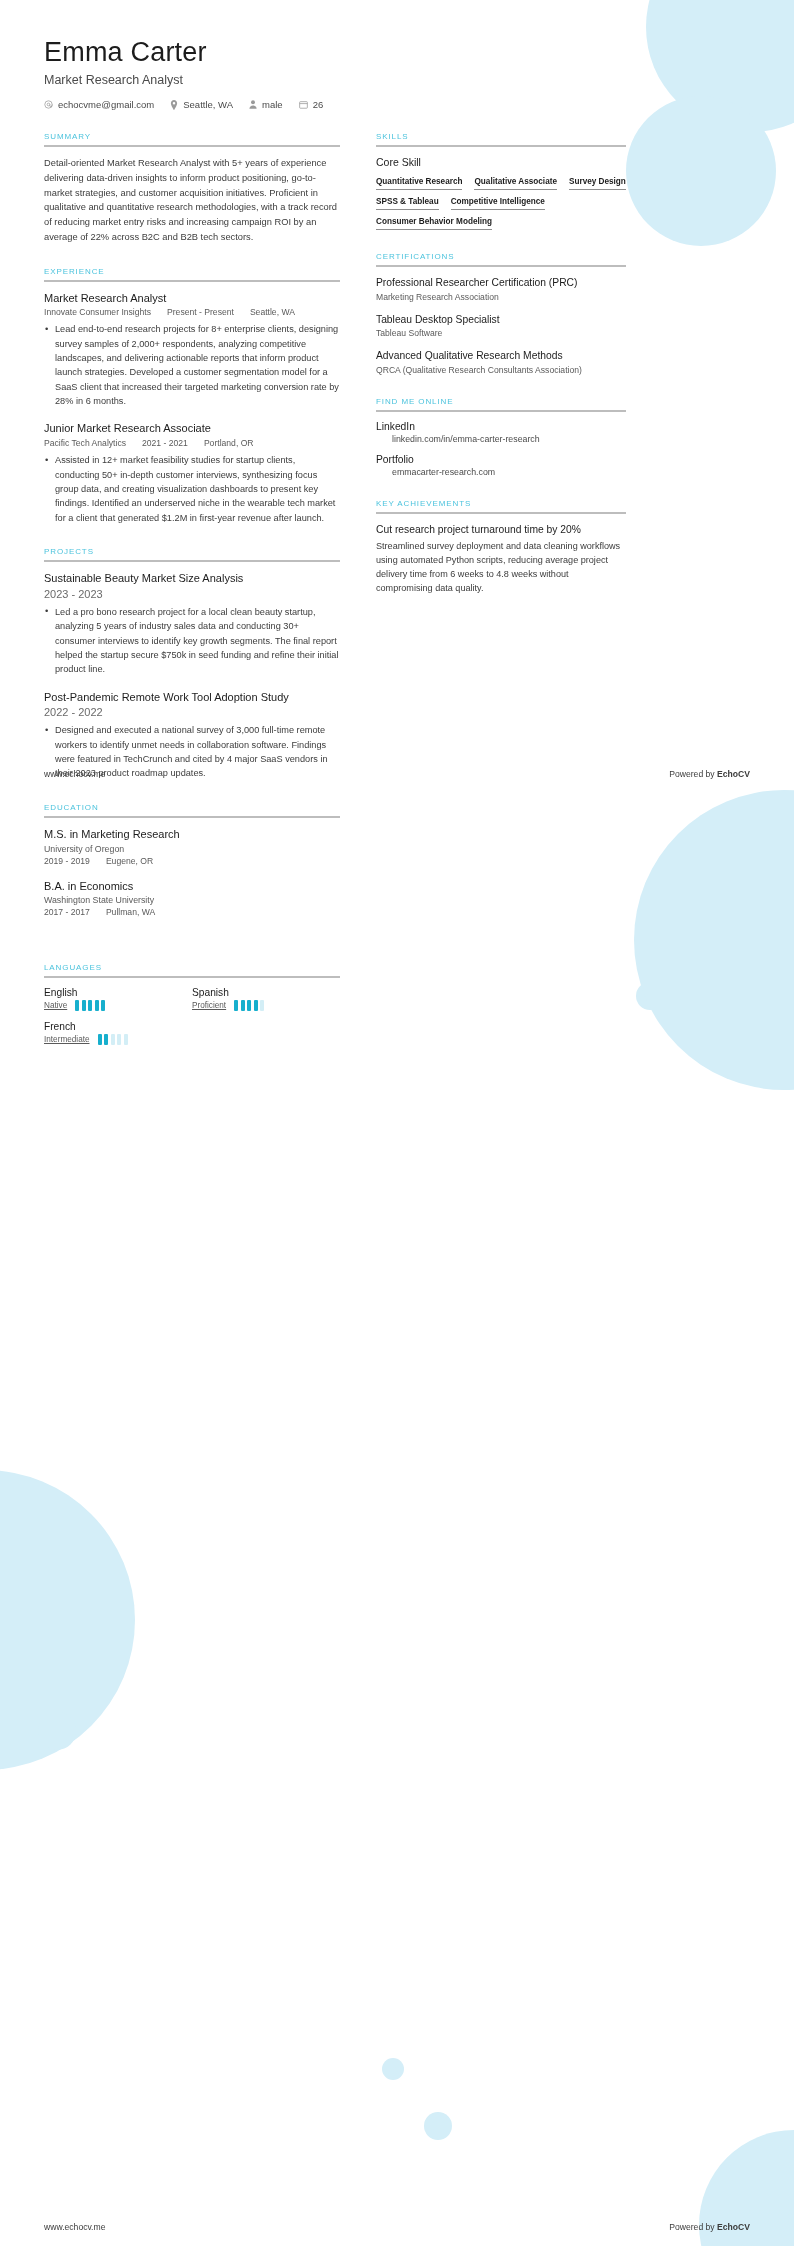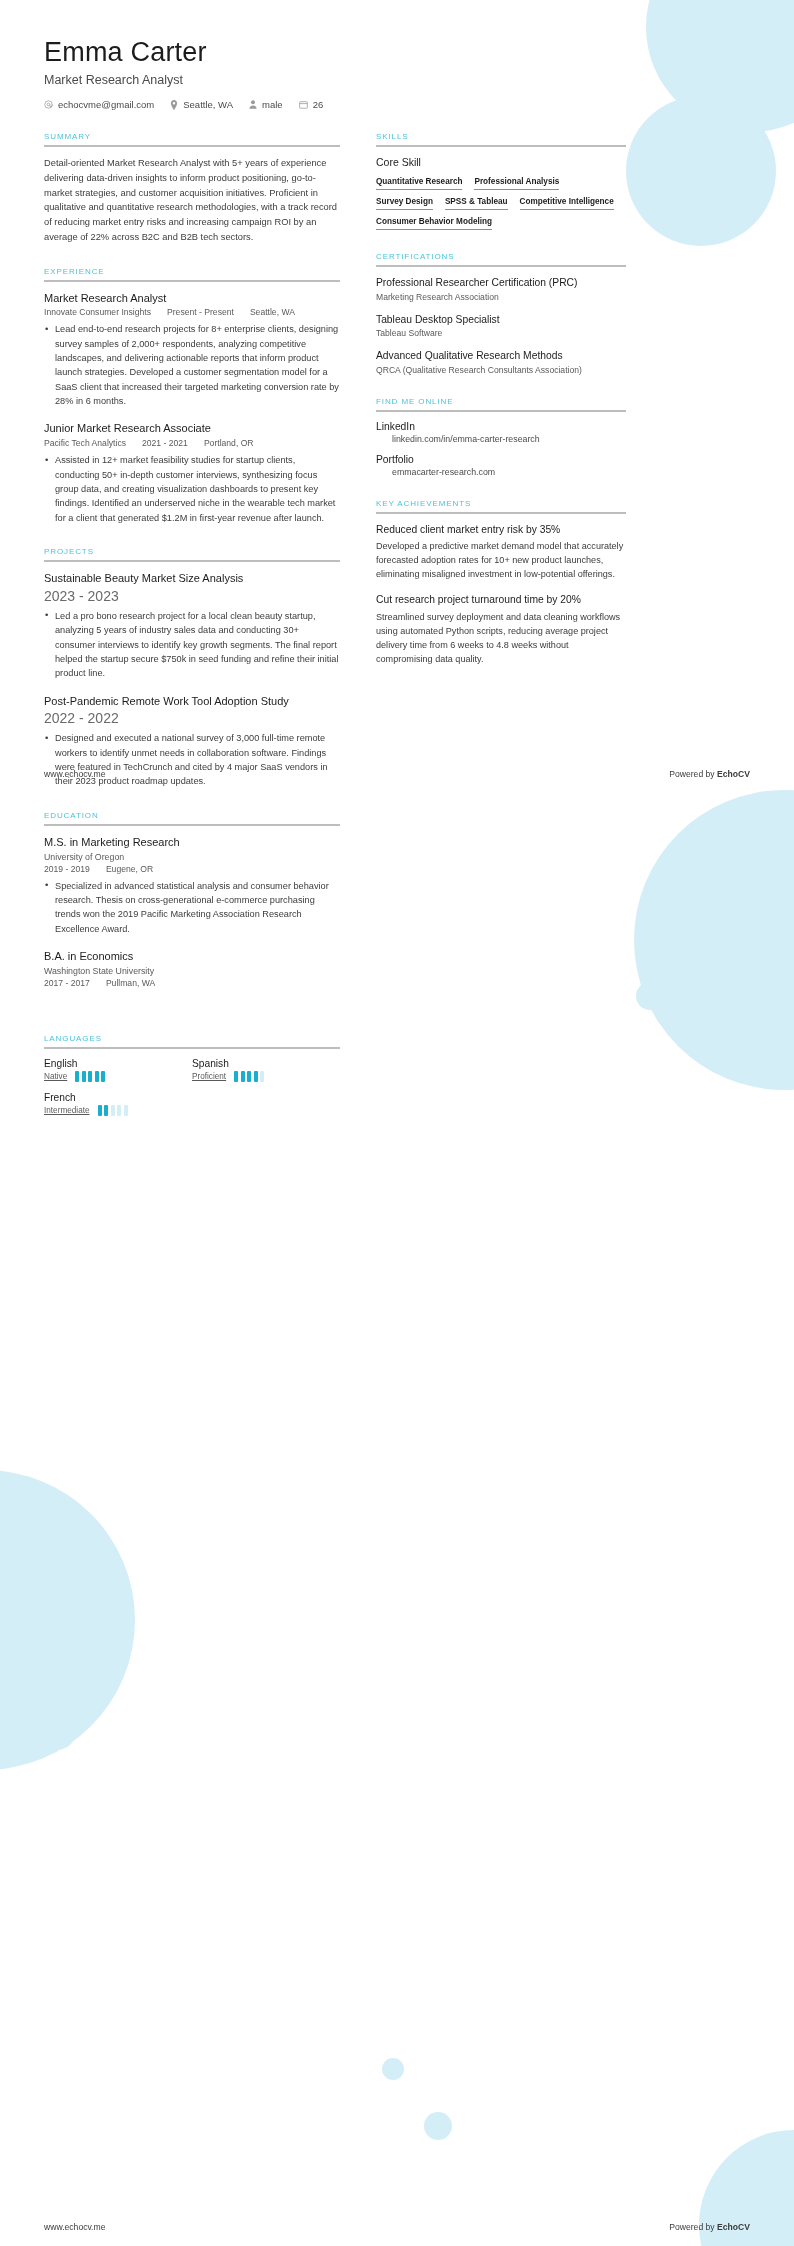--- a/index.html
+++ b/index.html
@@ -102,21 +102,21 @@
     font-size: 8.6px;
     color: #5a5a5a;
     margin-top: 2px;
     flex-wrap: wrap;
   }
   .entry-sub {
     font-size: 8.8px;
     color: #5a5a5a;
     margin-top: 2px;
   }
-  .entry-dates { font-size: 14px; color: #6a6a6a; margin-top: 2px; }
+  .entry-dates { font-size: 11px; color: #6a6a6a; margin-top: 2px; }
   ul.bullets { list-style: none; margin-top: 5px; }
   ul.bullets li {
     font-size: 9.2px;
     line-height: 1.56;
     color: #3c3c3c;
     padding-left: 11px;
     position: relative;
     margin-bottom: 2px;
   }
   ul.bullets li::before {
@@ -329,23 +329,20 @@
           <div class="sec-title">EDUCATION</div>
           <div class="sec-rule"></div>
 
           <div class="entry">
             <div class="entry-title">M.S. in Marketing Research</div>
             <div class="entry-sub">University of Oregon</div>
             <div class="entry-meta">
               <span>2019 - 2019</span>
               <span>Eugene, OR</span>
             </div>
-            <ul class="bullets">
-              <li>Specialized in advanced statistical analysis and consumer behavior research. Thesis on cross-generational e-commerce purchasing trends won the 2019 Pacific Marketing Association Research Excellence Award.</li>
-            </ul>
           </div>
 
           <div class="entry">
             <div class="entry-title">B.A. in Economics</div>
             <div class="entry-sub">Washington State University</div>
             <div class="entry-meta">
               <span>2017 - 2017</span>
               <span>Pullman, WA</span>
             </div>
           </div>
@@ -354,21 +351,21 @@
       </div>
 
       <div class="col-right">
 
         <div class="sec">
           <div class="sec-title">SKILLS</div>
           <div class="sec-rule"></div>
           <div class="skill-group-label">Core Skill</div>
           <div class="skill-tags">
             <span class="skill-tag">Quantitative Research</span>
-            <span class="skill-tag">Professional Analysis</span>
+            <span class="skill-tag">Qualitative Associate</span>
             <span class="skill-tag">Survey Design</span>
             <span class="skill-tag">SPSS &amp; Tableau</span>
             <span class="skill-tag">Competitive Intelligence</span>
             <span class="skill-tag">Consumer Behavior Modeling</span>
           </div>
         </div>
 
         <div class="sec">
           <div class="sec-title">CERTIFICATIONS</div>
           <div class="sec-rule"></div>
@@ -398,24 +395,20 @@
           <div class="online-item">
             <div class="online-label">Portfolio</div>
             <div class="online-value">emmacarter-research.com</div>
           </div>
         </div>
 
         <div class="sec">
           <div class="sec-title">KEY ACHIEVEMENTS</div>
           <div class="sec-rule"></div>
 
-          <div class="ach-item">
-            <div class="ach-title">Reduced client market entry risk by 35%</div>
-            <div class="ach-desc">Developed a predictive market demand model that accurately forecasted adoption rates for 10+ new product launches, eliminating misaligned investment in low-potential offerings.</div>
-          </div>
           <div class="ach-item">
             <div class="ach-title">Cut research project turnaround time by 20%</div>
             <div class="ach-desc">Streamlined survey deployment and data cleaning workflows using automated Python scripts, reducing average project delivery time from 6 weeks to 4.8 weeks without compromising data quality.</div>
           </div>
         </div>
 
       </div>
     </div>
 
 

